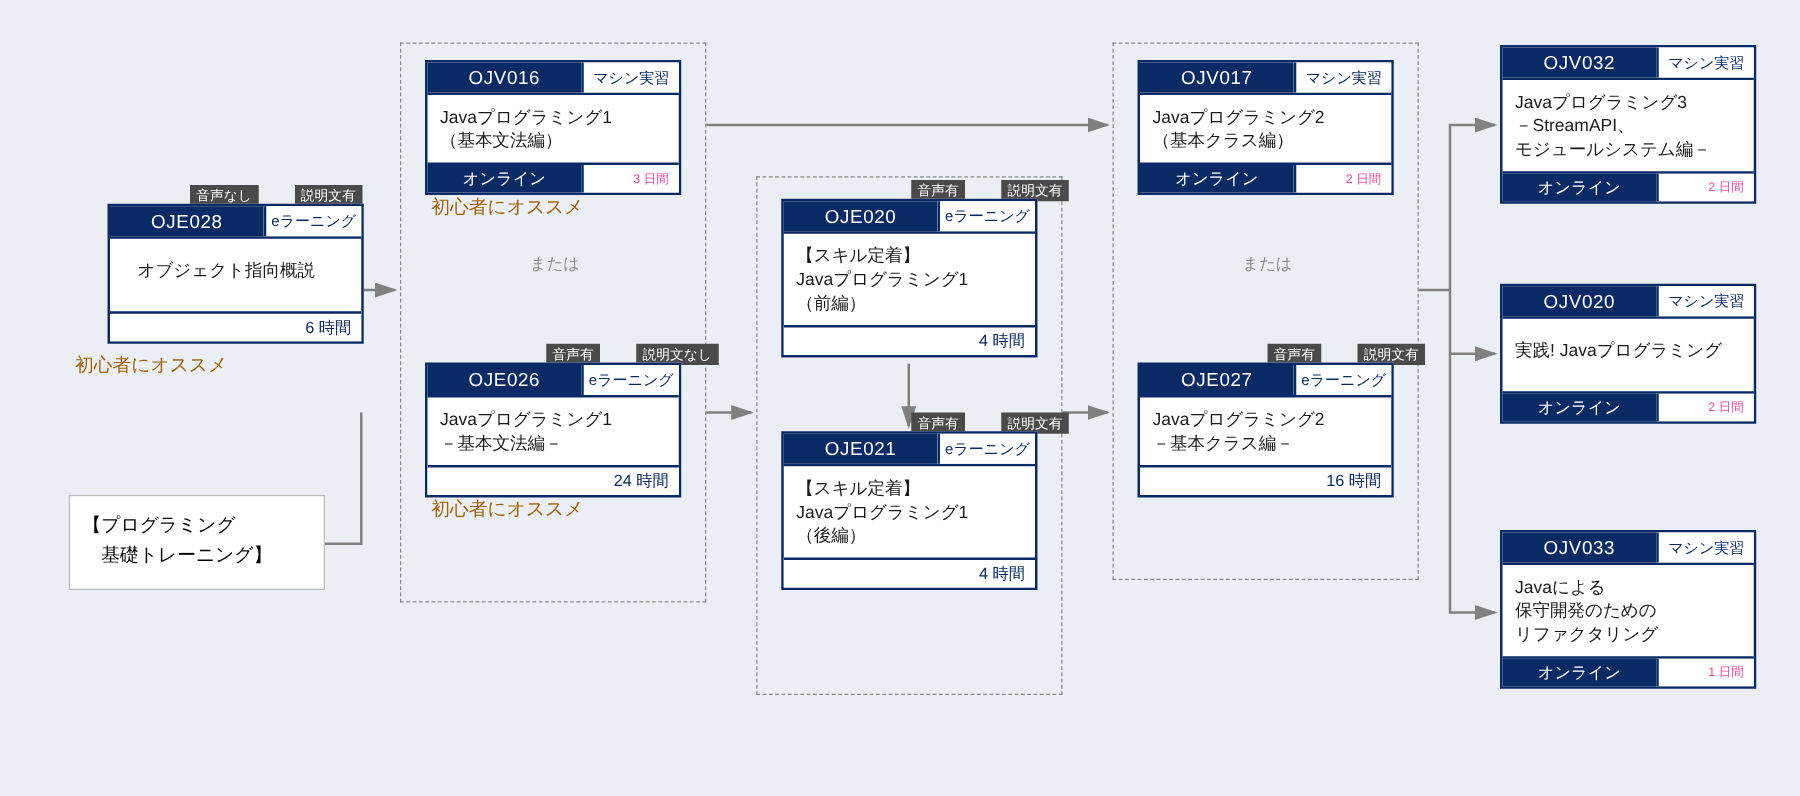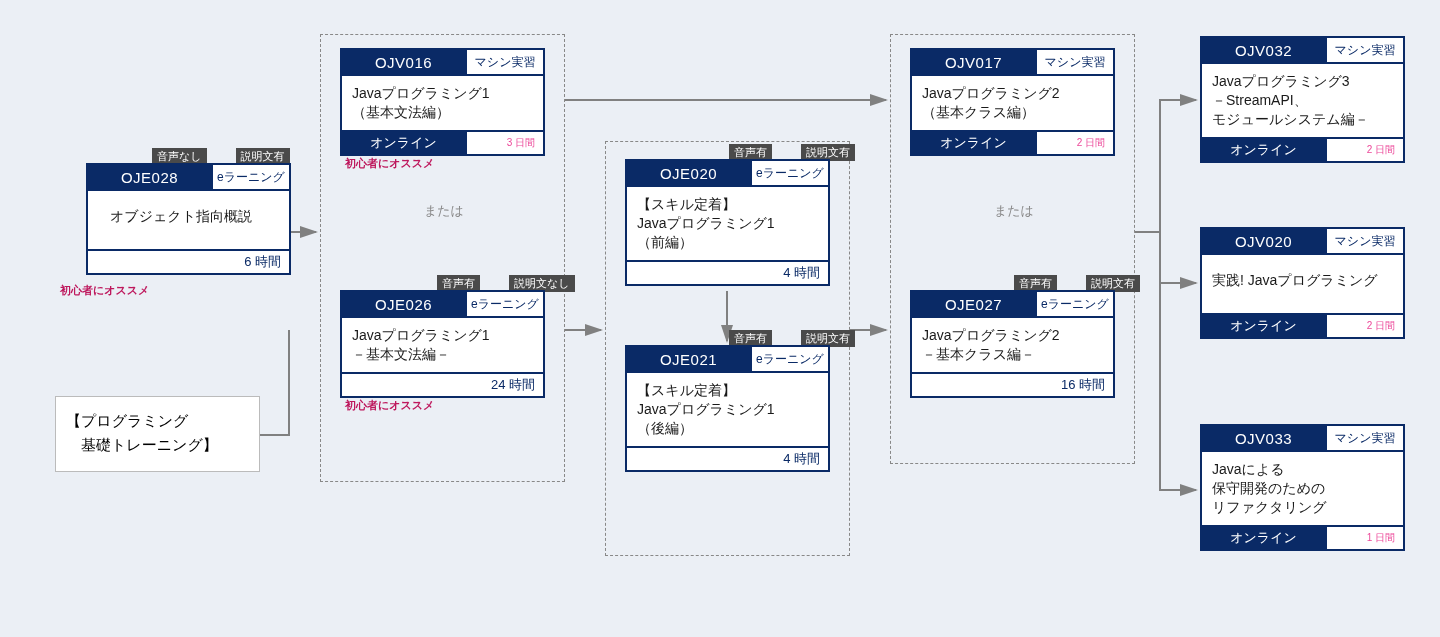--- a/index.html
+++ b/index.html
@@ -85,23 +85,22 @@
     color: #0a2a66;
     font-size: 13px;
     display: flex;
     align-items: center;
     justify-content: flex-end;
     padding-right: 8px;
     background: #fff;
   }
   .note {
     position: absolute;
-    color: #be185d;
-    font-size: 11px;
-    font-weight: bold;
+    color: #a16207;
+    font-size: 15px;
   }
   .badge {
     position: absolute;
     display: flex;
     font-size: 11px;
     color: #fff;
     gap: 28px;
   }
   .badge span {
     background: #4a4a4a;

